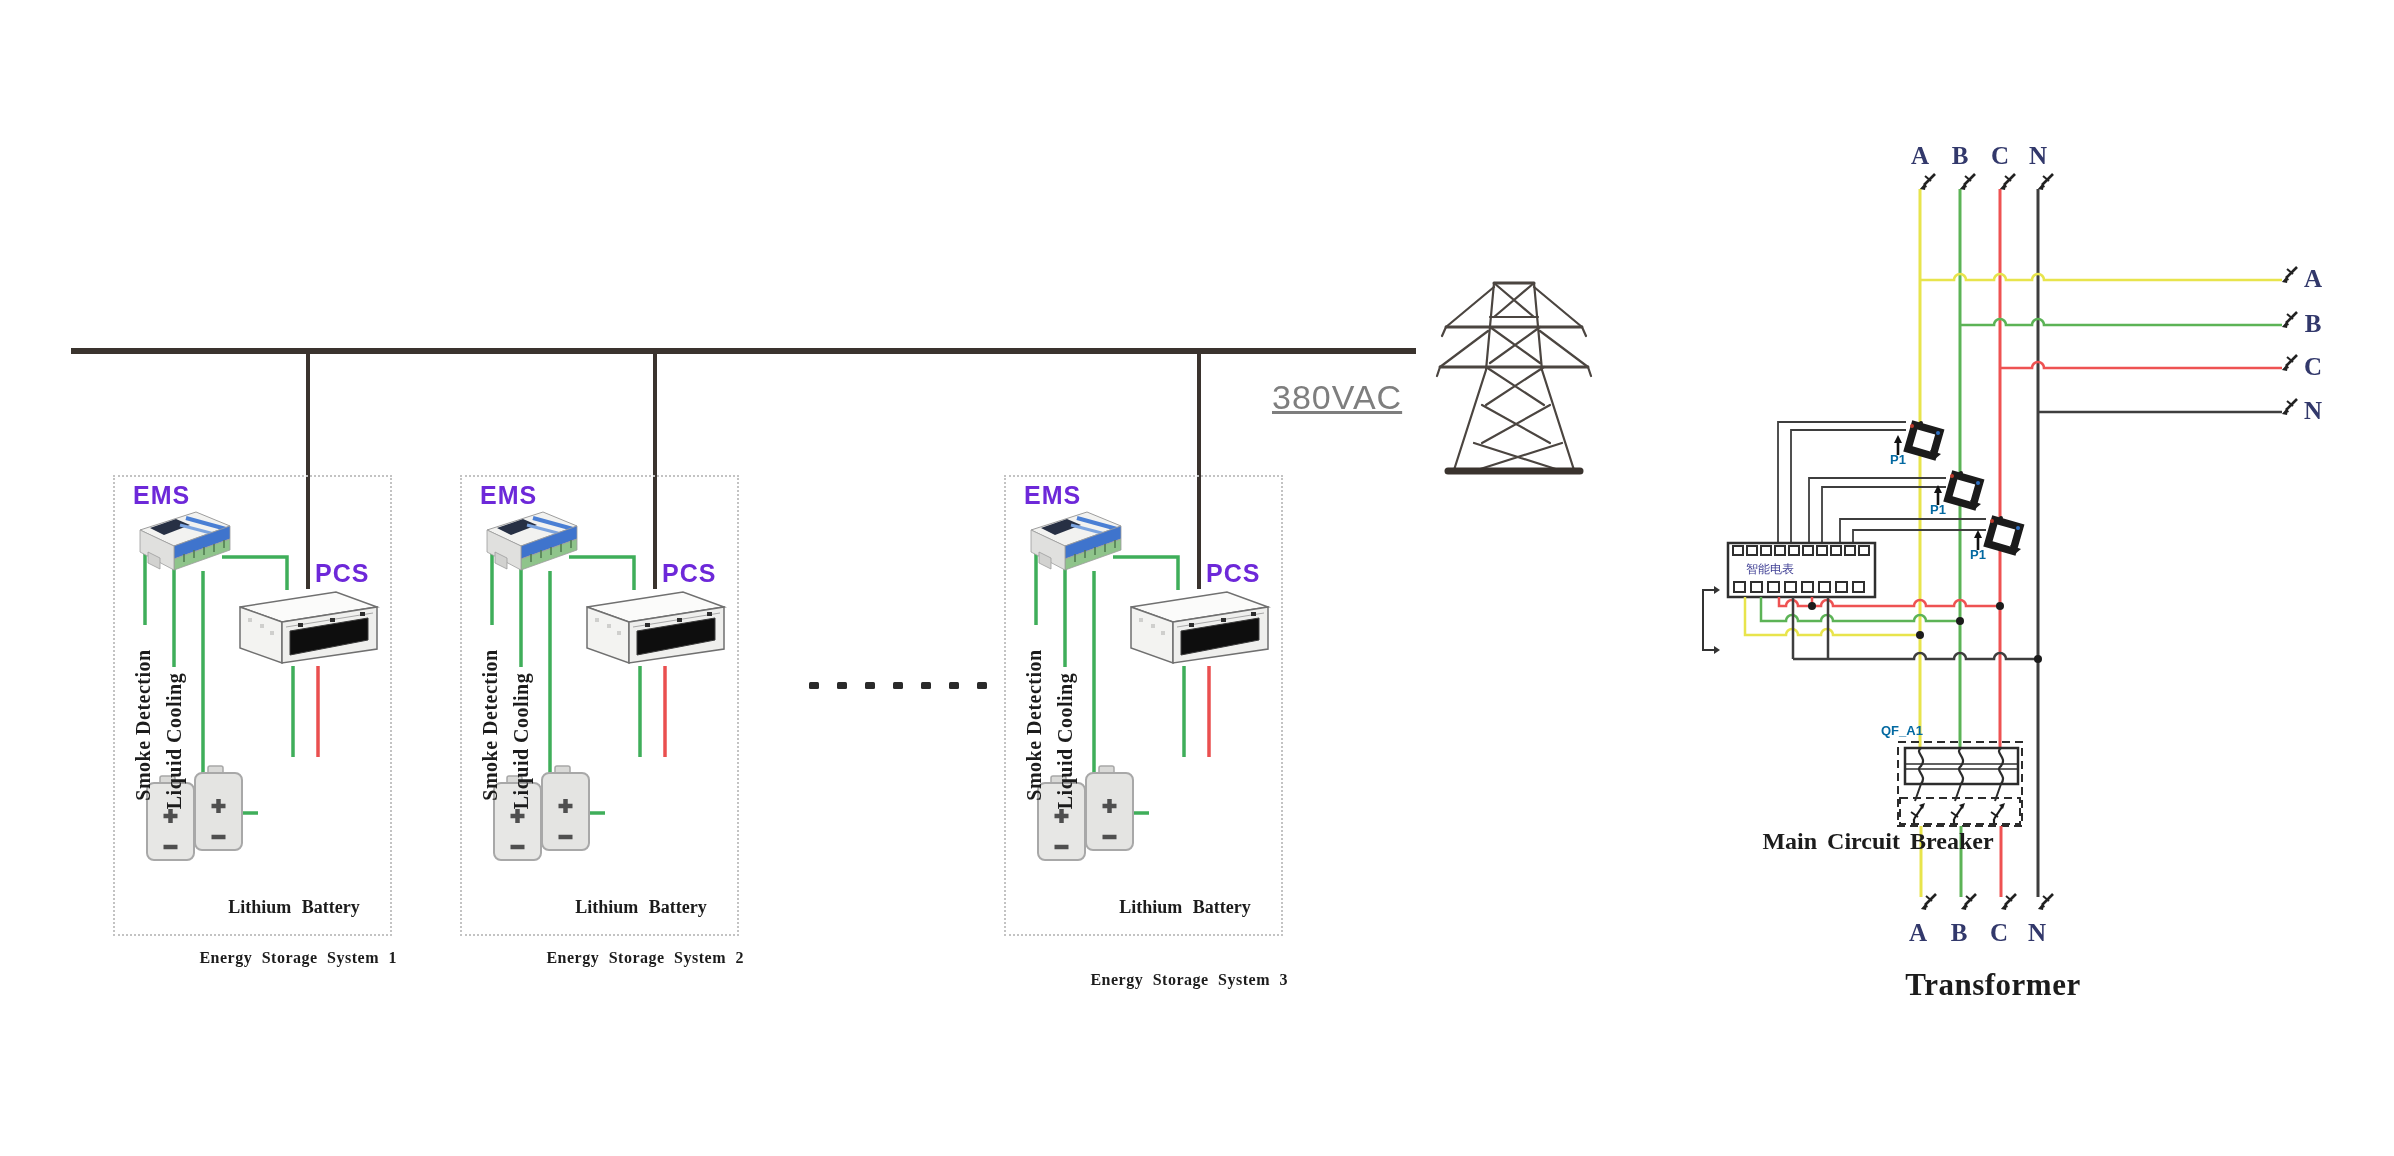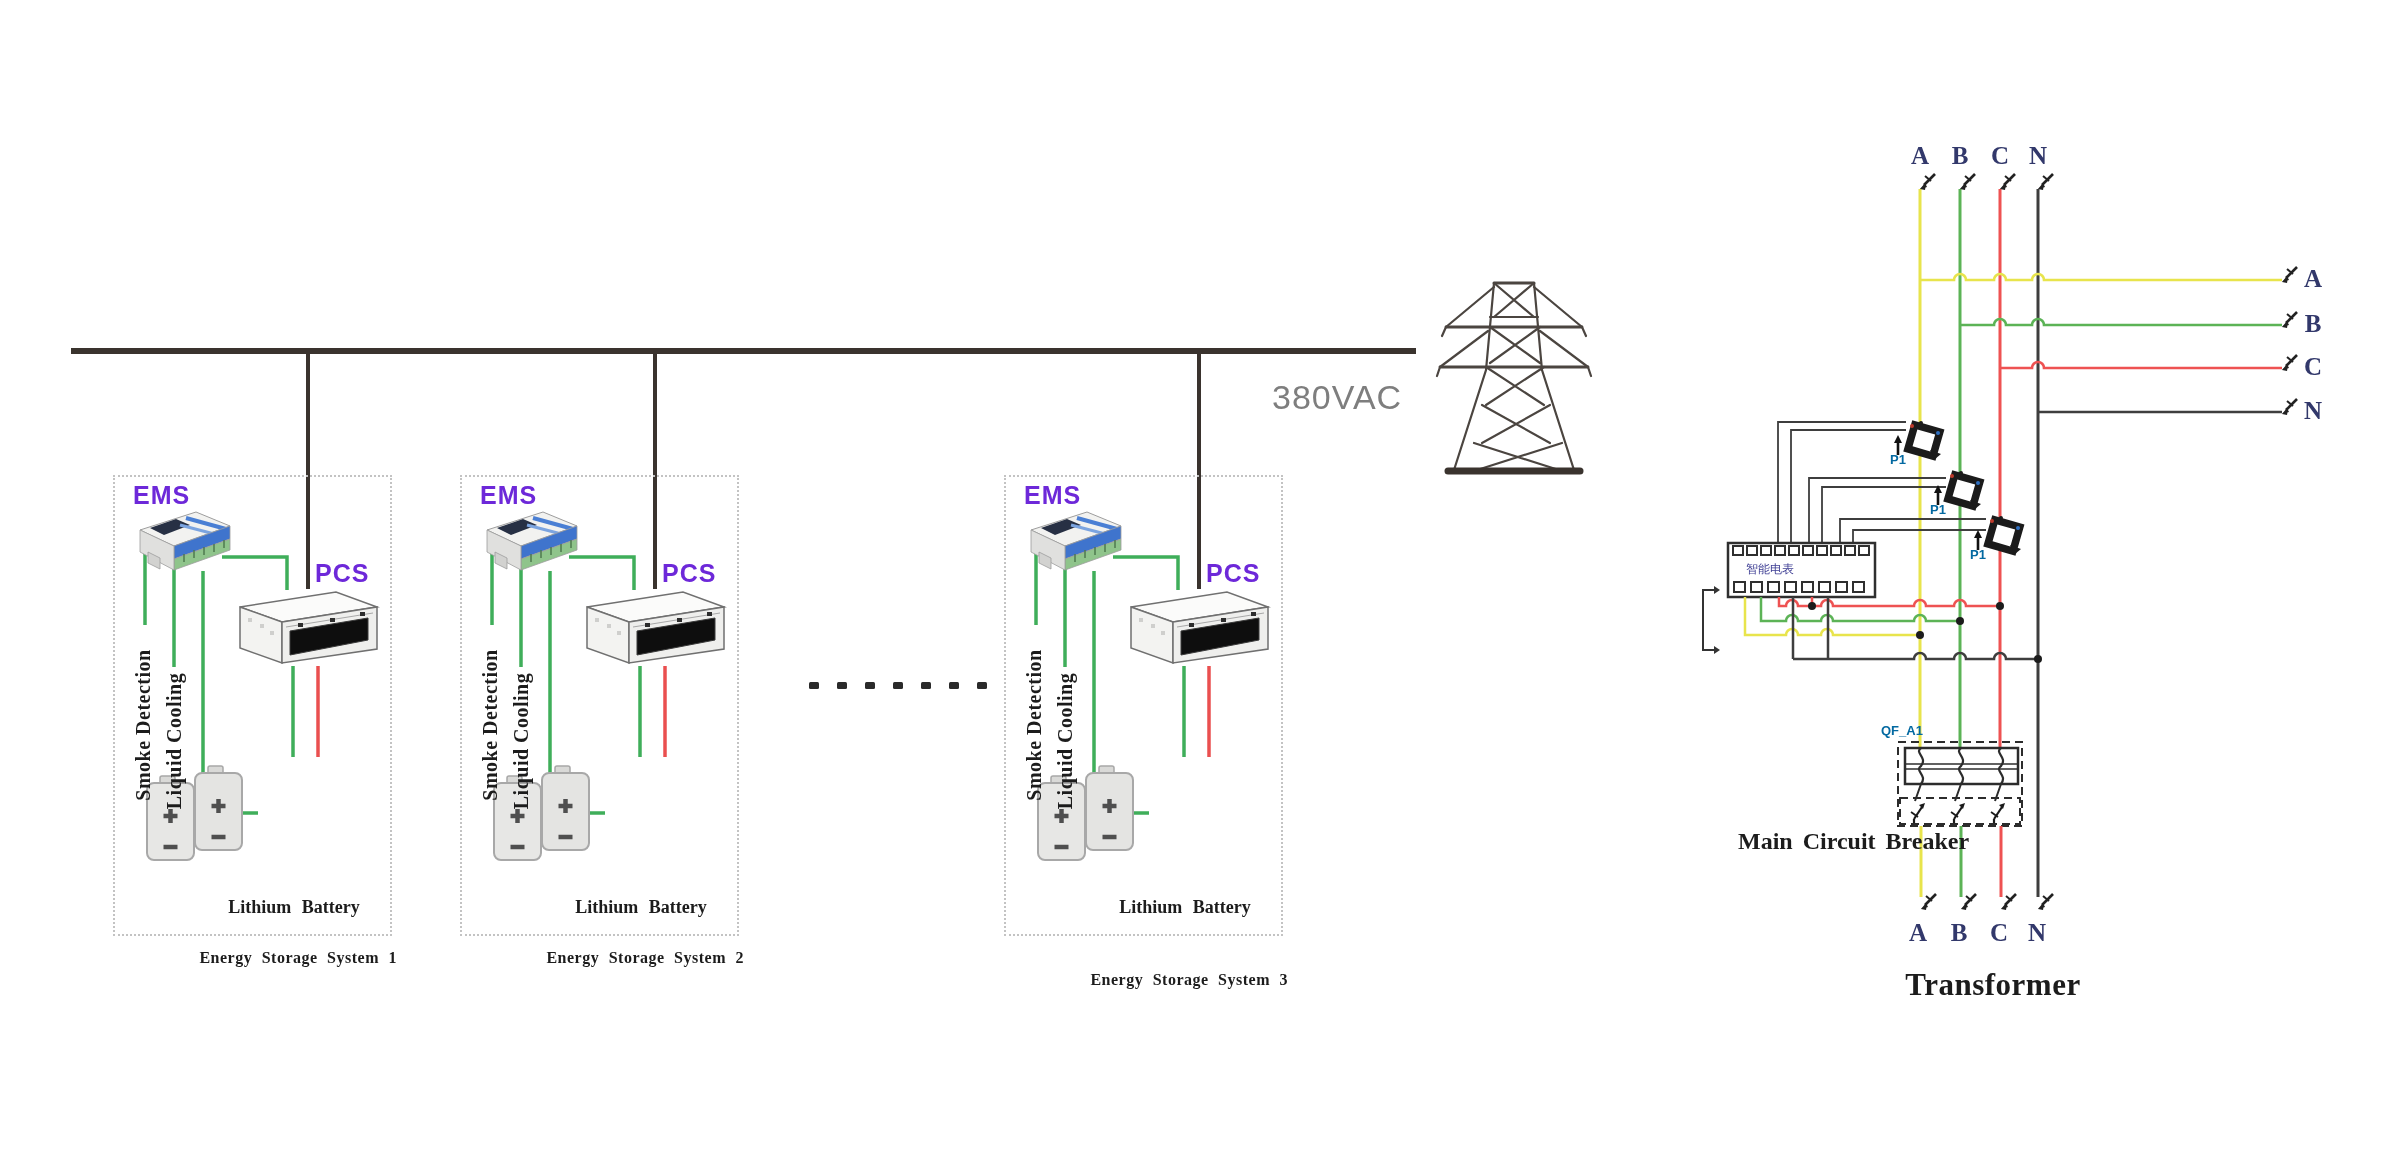--- a/index.html
+++ b/index.html
@@ -8,23 +8,23 @@
   svg{position:absolute;left:0;top:0;}
   .t{position:absolute;white-space:nowrap;color:#1c1c1c;}
   .serifb{font-family:"Liberation Serif",serif;font-weight:bold;}
   .ems-lbl{font-family:"Liberation Sans",sans-serif;font-weight:bold;font-size:25px;color:#6d28d9;letter-spacing:1px;}
   .vtext{transform:translate(-50%,-50%) rotate(-90deg);font-size:20px;letter-spacing:0.5px;}
   .batt-lbl{font-size:18px;word-spacing:6px;text-align:center;}
   .caption{font-size:16px;word-spacing:5px;text-align:right;letter-spacing:0.5px;}
   .phase-letter{font-size:25px;color:#32386b;text-align:center;width:30px;}
   .blue-sm{font-family:"Liberation Sans",sans-serif;font-weight:bold;font-size:13px;color:#0369a1;}
   .essbox{position:absolute;width:275px;height:457px;border:2px dotted #c3c3c3;background:transparent;}
-  .voltage{font-family:"Liberation Sans",sans-serif;font-size:34px;color:#7e7e7e;letter-spacing:1px;}
+  .voltage{font-family:"Liberation Sans",sans-serif;font-size:34px;color:#7e7e7e;letter-spacing:1px;text-decoration:underline;}
   .meter-txt{font-size:12px;color:#3f3f94;text-align:left;width:110px;}
-  .mcb{font-size:24px;word-spacing:4px;text-align:left;width:280px;}
+  .mcb{font-size:24px;word-spacing:4px;text-align:center;width:280px;}
   .xfmr{font-size:31px;text-align:center;width:220px;letter-spacing:0.5px;margin-top:15px;}
 </style>
 </head>
 <body>
 
 <div id="stage">
 
 <svg width="2394" height="1156" viewBox="0 0 2394 1156">
   <defs>
 

